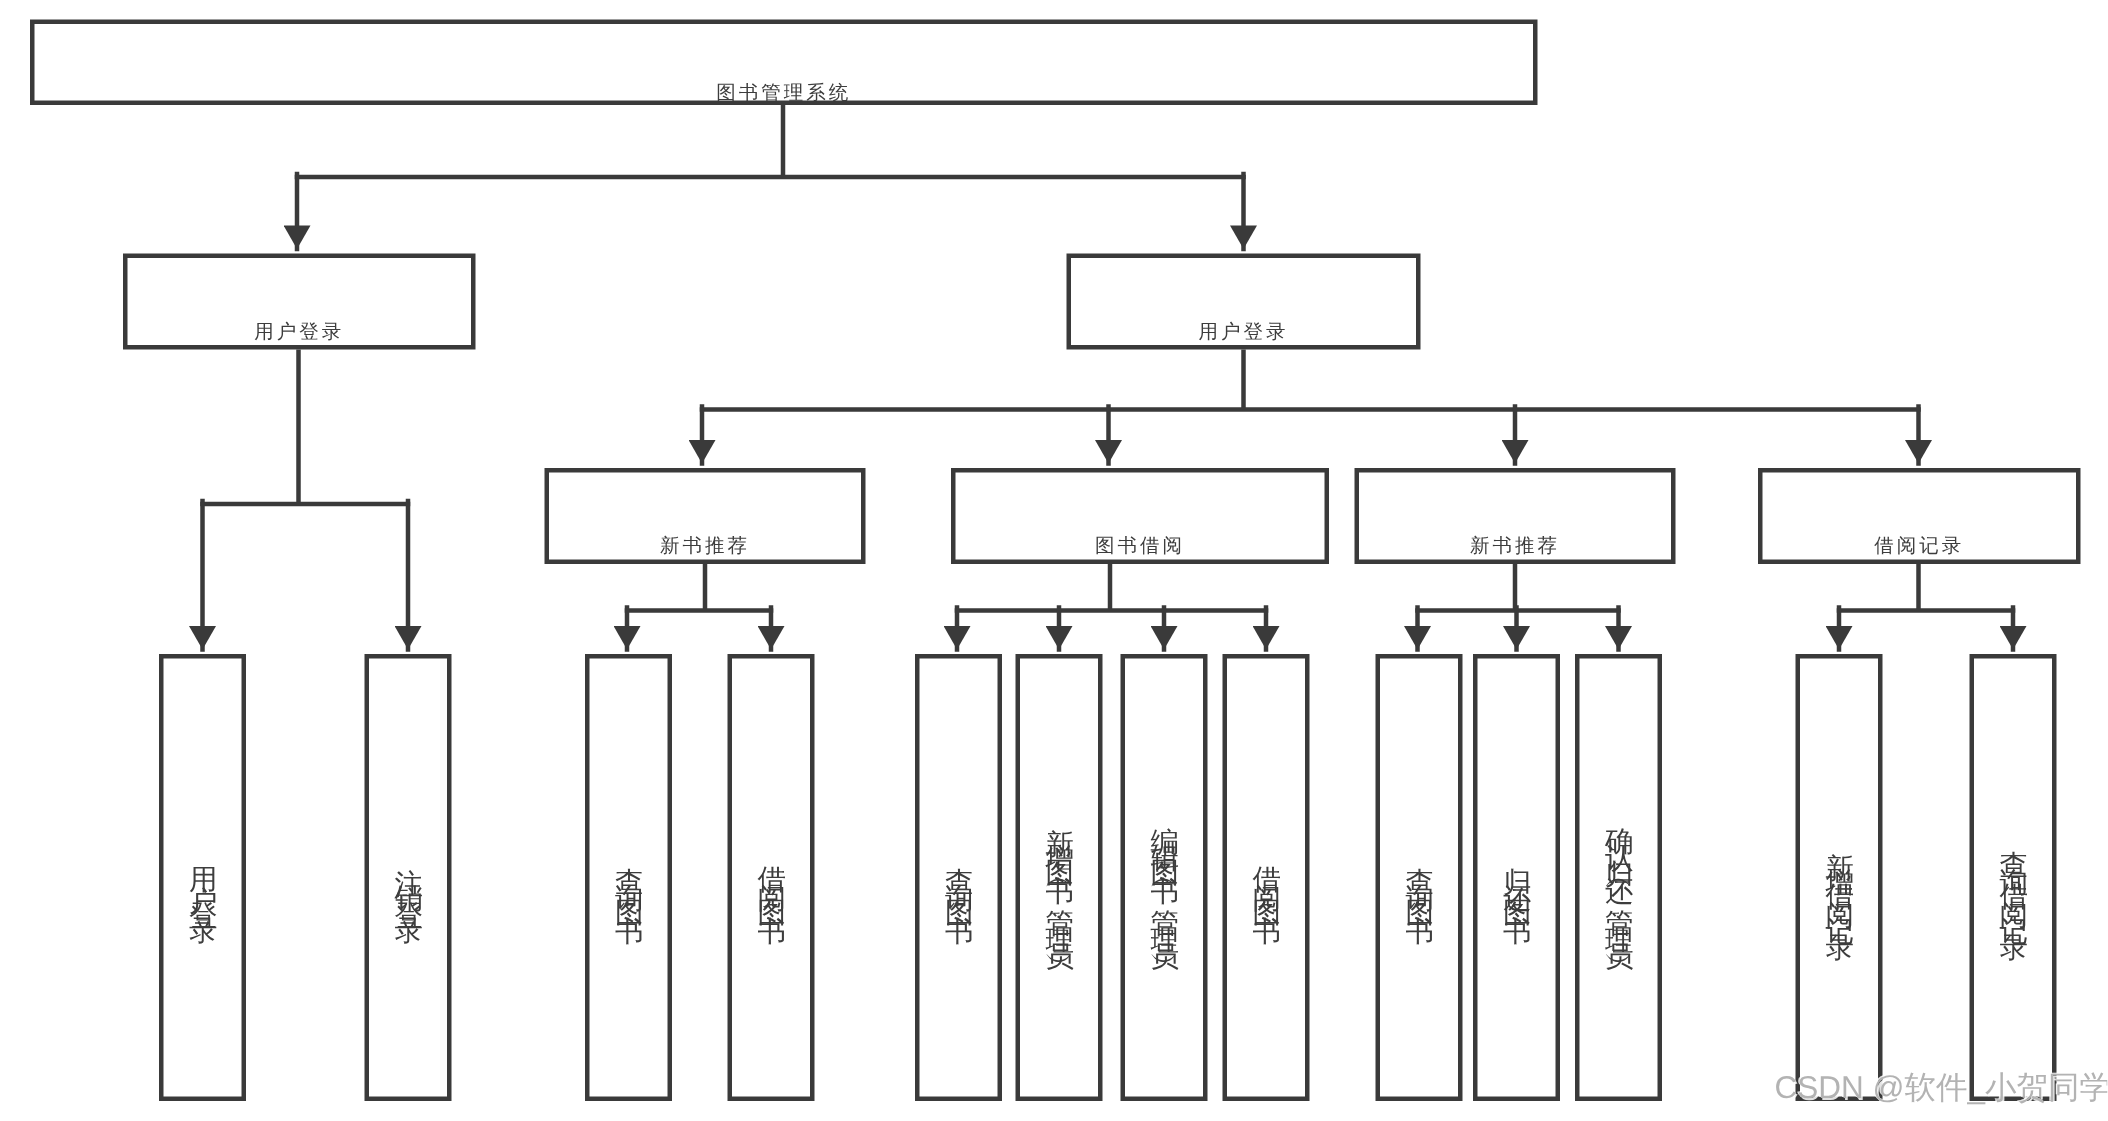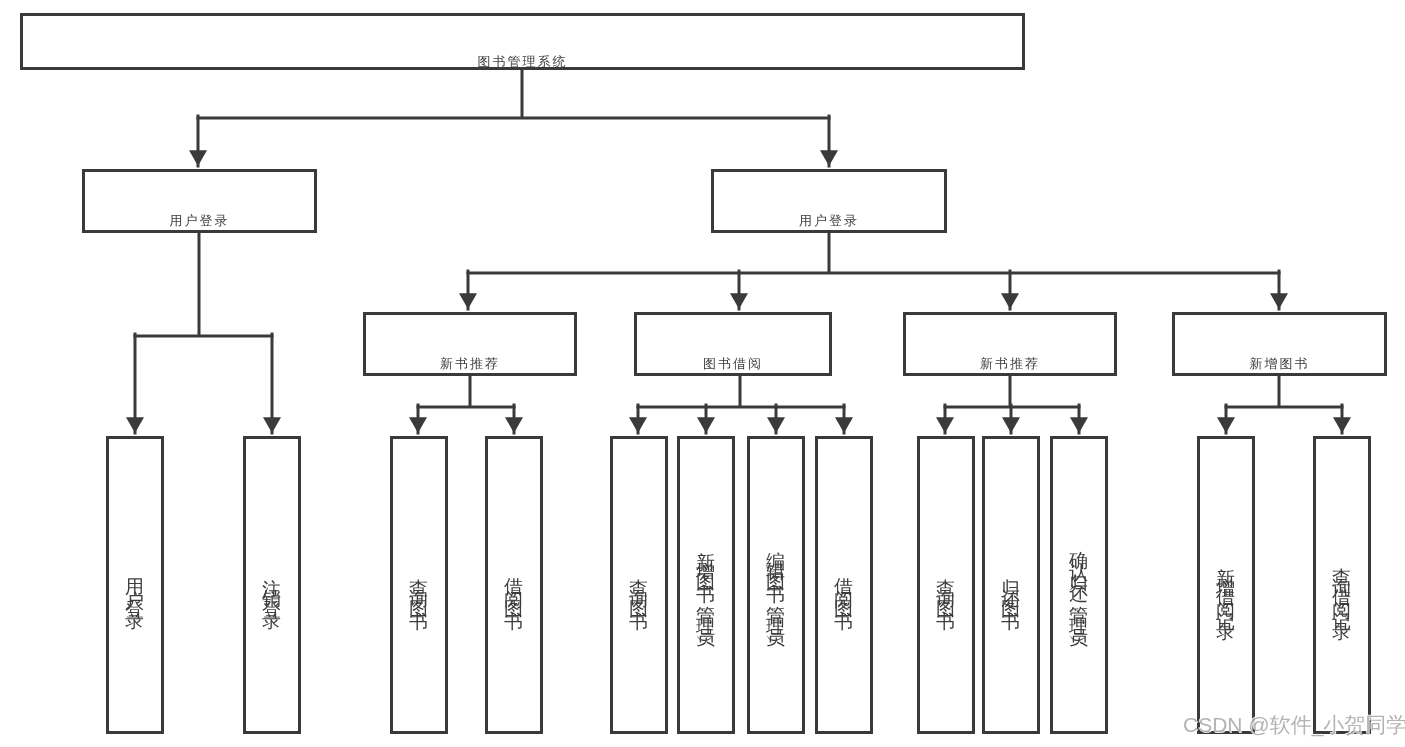--- a/index.html
+++ b/index.html
@@ -18,21 +18,21 @@
     font-size:19px;letter-spacing:11px;line-height:1;white-space:nowrap;
   }
   
   .n-root{left:20px;top:13px;width:1005px;height:57px;}
   
   .n-l2a{left:82px;top:169px;width:235px;height:64px;}
   .n-l2b{left:711px;top:169px;width:236px;height:64px;}
   
   .l3{top:312px;height:64px;}
   .n-l3a{left:363px;width:214px;}
-  .n-l3b{left:634px;width:198px;}
+  .n-l3b{left:634px;width:252px;}
   .n-l3c{left:903px;width:214px;}
   .n-l3d{left:1172px;width:215px;}
   
   .leaf{top:436px;width:58px;height:298px;}
   .watermark{
     position:absolute;left:1183px;top:711px;font-size:21px;color:#b3b3b3;
     white-space:nowrap;z-index:5;
     text-shadow:1px 1px 0 rgba(255,255,255,.85),-1px -1px 0 rgba(255,255,255,.85);
   }
 </style>
@@ -112,21 +112,21 @@
   <div class="box l3 n-l3a">
     <span class="hlabel">新书推荐</span>
   </div>
   <div class="box l3 n-l3b">
     <span class="hlabel">图书借阅</span>
   </div>
   <div class="box l3 n-l3c">
     <span class="hlabel">新书推荐</span>
   </div>
   <div class="box l3 n-l3d">
-    <span class="hlabel">新增图书</span>
+    <span class="hlabel">借阅记录</span>
   </div>
 
   <div class="box leaf" style="left:106px;">
     <span class="vlabel">用户登录</span>
   </div>
   <div class="box leaf" style="left:243px;">
     <span class="vlabel">注销登录</span>
   </div>
 
   <div class="box leaf" style="left:390px;">

